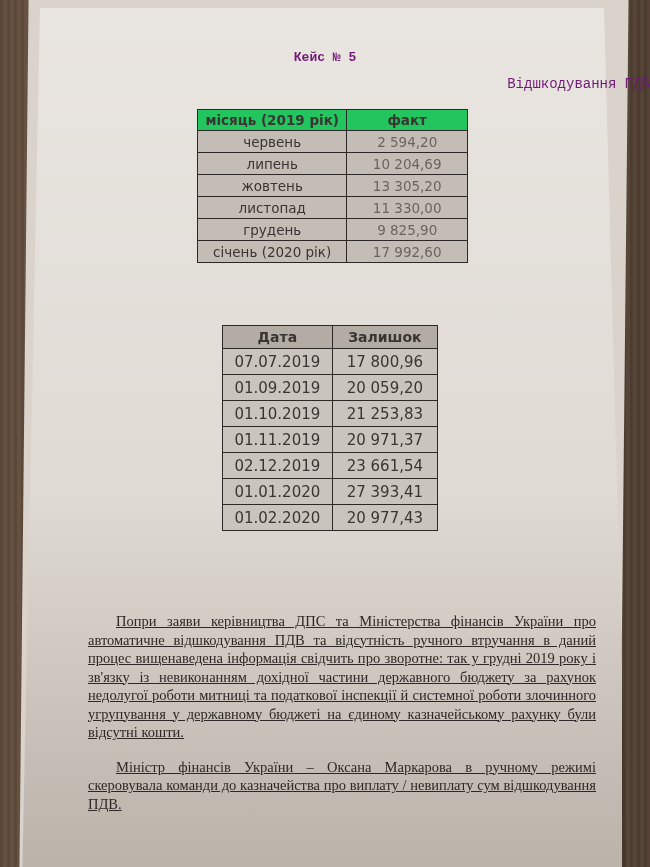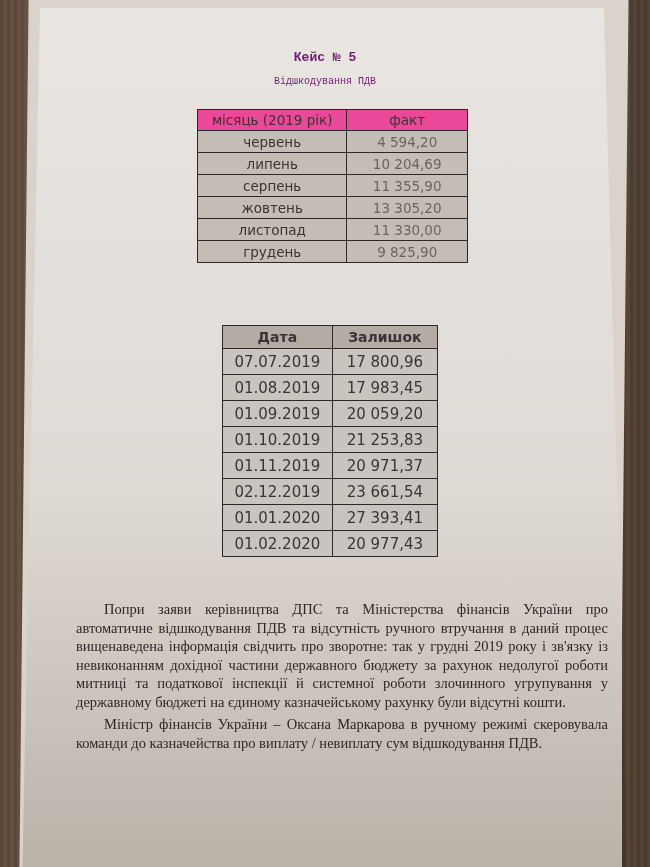--- a/index.html
+++ b/index.html
@@ -20,102 +20,98 @@
     position: absolute; left: 22px; top: 8px; width: 600px; height: 880px;
     background: linear-gradient(180deg, #e9e5e0 0%, #dfdad4 55%, #b9b0a7 100%);
     clip-path: polygon(3% 0%, 97% 0%, 101% 100%, 0% 100%);
     box-shadow: 0 0 6px rgba(0,0,0,0.4);
   }
   .doc-heading {
     position: absolute; left: 0; width: 650px; text-align: center;
     font-family: Liberation Mono, monospace; color: #701a75;
   }
   .case-title { top: 50px; font-size: 13px; font-weight: bold; }
-  .doc-title { top: 76px; font-size: 10px; }
+  .doc-title { top: 76px; font-size: 14px; text-align: right; }
 
   table { border-collapse: collapse; position: absolute;
     font-family: "DejaVu Sans", sans-serif; color: #3a3532; }
   table td, table th {
     border: 1.5px solid #2c2826; text-align: center; padding: 0; height: 21px;
     font-weight: normal;
   }
   .t1 { left: 197px; top: 109px; width: 271px; background: #c3bdb6; }
-  .t1 th { background: #ec4899; font-size: 13.5px; font-weight: normal; height: 20px; }
+  .t1 th { background: #22c55e; font-size: 13.5px; font-weight: bold; height: 20px; }
   .t1 td { font-size: 13.5px; }
   .t1 td.num { color: #6a645f; }
   .t1 .c1 { width: 150px; } .t1 .c2 { width: 121px; }
 
   .t2 { left: 222px; top: 325px; width: 216px; background: #c9c4be; }
   .t2 th { background: #b2aca5; font-size: 14px; font-weight: bold; height: 22px; }
   .t2 td { font-size: 15px; height: 25px; }
   .t2 .c1 { width: 110px; } .t2 .c2 { width: 106px; }
 
   .body-text {
     position: absolute; left: 72px; width: 540px; top: 596px;
     font-family: "Liberation Serif", serif; font-size: 14.5px; line-height: 18.5px;
     color: #2d2825; text-align: justify;
   }
-  .body-text p { margin: 4px; text-indent: 28px; }
+  .body-text p { margin: 16px; text-indent: 28px; text-decoration: underline; }
 </style>
 </head>
 <body>
 
 <div class="table-wood-strip"></div>
 <div class="paper-back"></div>
 <div class="paper"></div>
 
 <div class="doc-heading case-title">Кейс № 5</div>
 <div class="doc-heading doc-title">Відшкодування ПДВ</div>
 
 <table class="t1">
   <tbody>
       <tr>
     <th class="c1">місяць (2019 рік)</th>
     <th class="c2">факт</th>
   </tr>
   <tr>
         <td>червень</td>
-        <td class="num">4 594,20</td>
+        <td class="num">2 594,20</td>
       </tr>
   <tr>
         <td>липень</td>
         <td class="num">10 204,69</td>
-      </tr>
-  <tr>
-        <td>серпень</td>
-        <td class="num">11 355,90</td>
       </tr>
   <tr>
         <td>жовтень</td>
         <td class="num">13 305,20</td>
       </tr>
   <tr>
         <td>листопад</td>
         <td class="num">11 330,00</td>
       </tr>
   <tr>
         <td>грудень</td>
         <td class="num">9 825,90</td>
       </tr>
+  <tr>
+        <td>січень (2020 рік)</td>
+        <td class="num">17 992,60</td>
+      </tr>
 </tbody>
   </table>
 
 <table class="t2">
   <tbody>
       <tr>
     <th class="c1">Дата</th>
     <th class="c2">Залишок</th>
   </tr>
   <tr>
         <td>07.07.2019</td>
         <td>17 800,96</td>
-      </tr>
-  <tr>
-        <td>01.08.2019</td>
-        <td>17 983,45</td>
       </tr>
   <tr>
         <td>01.09.2019</td>
         <td>20 059,20</td>
       </tr>
   <tr>
         <td>01.10.2019</td>
         <td>21 253,83</td>
       </tr>
   <tr>

